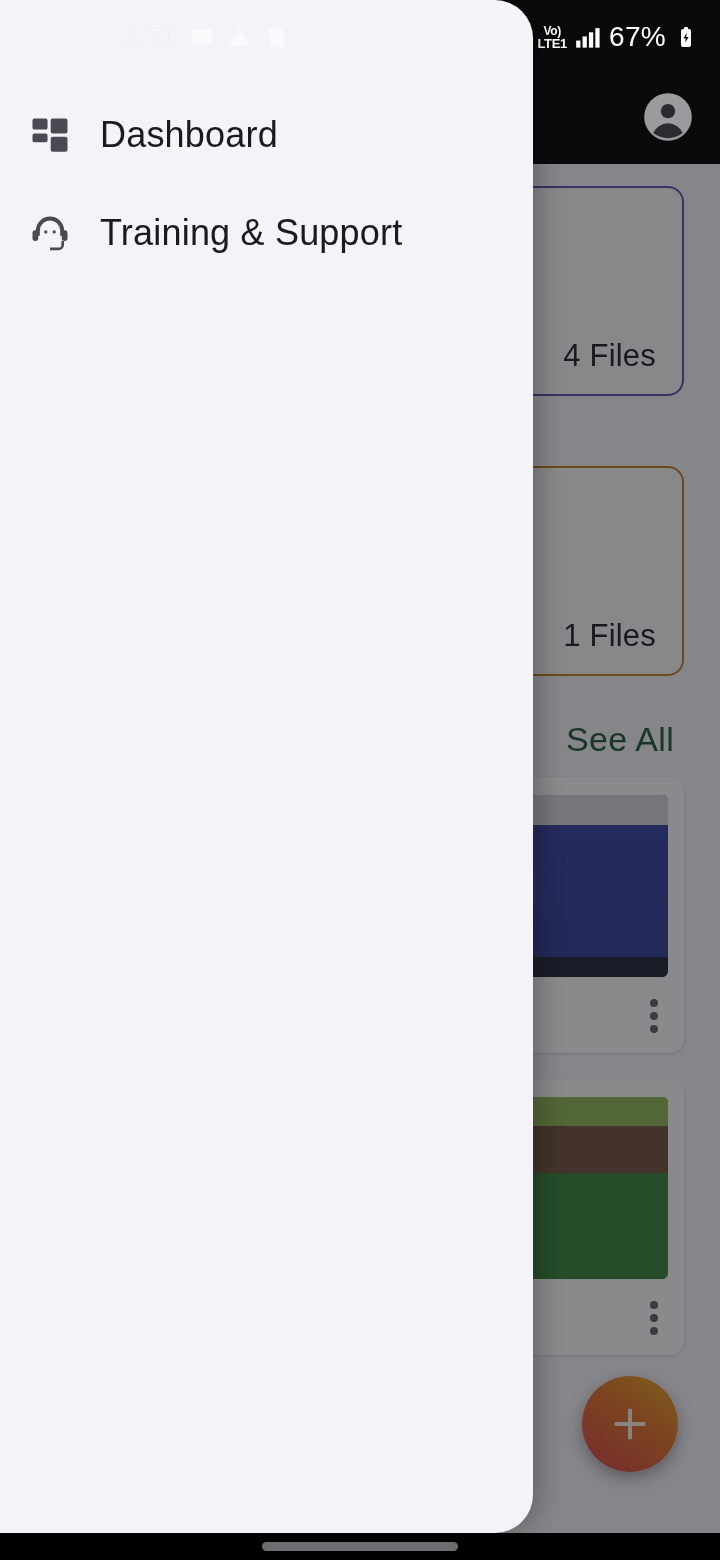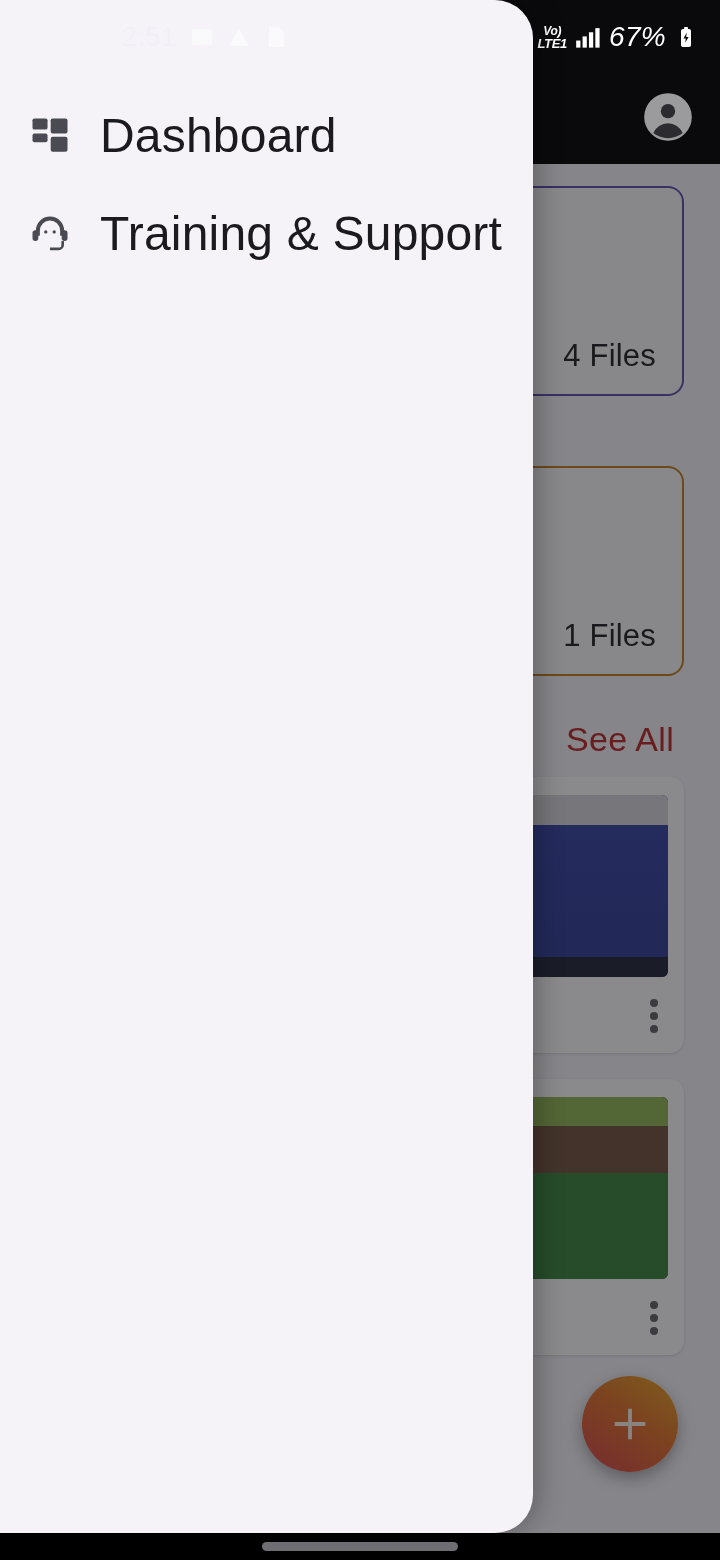--- a/index.html
+++ b/index.html
@@ -14,21 +14,21 @@
   #app-背景, #app-background{
     position:absolute; inset:0; width:720px; height:1560px;
   }
   .statusbar{
     position:absolute; top:0; left:0; width:720px; height:74px;
     background:#0a0a0c; display:flex; align-items:center;
     justify-content:space-between; padding:0 22px; color:#fff;
   }
   .sb-left{ display:flex; align-items:center; gap:13px; padding-left:100px; }
   .sb-time{ font-size:27px; font-weight:400; letter-spacing:.5px; }
-  .sb-right{ display:flex; align-items:center; gap:8px;font-style:italic; }
+  .sb-right{ display:flex; align-items:center; gap:8px; }
   .sb-pct{ font-size:28px; font-weight:400; letter-spacing:.3px; }
   .sb-ico{ display:inline-flex; align-items:center; }
   .volte{ display:flex; flex-direction:column; align-items:center; line-height:1;
           font-size:13px; font-weight:700; letter-spacing:-.3px; }
   .volte span:first-child{ font-size:12px; }
 
   .appbar{
     position:absolute; top:74px; left:0; width:720px; height:90px;
     background:#0a0a0c; display:flex; align-items:center;
     justify-content:space-between; padding:0 26px;
@@ -55,21 +55,21 @@
   .card .clabel{ font-size:31px; color:#16161a; text-align:right; letter-spacing:.2px; }
   .card-bar{
     height:14px; border-radius:0 8px 8px 0; width:74%;
     background:#5a46a8; margin-top:-6px; margin-left:0;
     position:relative; z-index:3;
   }
   .card-bar.amber{ background:#c07a14; }
   .card-gap{ height:62px; }
 
   .seeall-row{ display:flex; justify-content:flex-end; padding:36px 10px 18px 0; }
-  .seeall{ font-size:34px; color:#b91c1c; letter-spacing:.3px;margin-left:46px; }
+  .seeall{ font-size:34px; color:#14532d; letter-spacing:.3px;margin-left:46px; }
 
   .file-card{
     background:#ffffff; border-radius:14px; padding:18px 16px 14px 16px;
     margin-bottom:26px; box-shadow:0 1px 3px rgba(0,0,0,.14);
   }
   .thumb{ width:100%; height:182px; border-radius:6px; overflow:hidden;
           background:#1a1f5c; position:relative; }
   .thumb-chrome{ position:absolute; top:0; left:0; right:0; height:30px;
           background:#d8d8dc; }
   .thumb-chrome2{ position:absolute; top:30px; left:0; right:0; height:22px;
@@ -127,21 +127,21 @@
     padding-left:122px; color:#fbfafc; opacity:.92;
   }
   .drawer-status .sb-time{ font-size:27px; color:#f2f0f6; }
   .drawer-menu{ padding-top:12px; }
   .menu-item{
     display:flex; align-items:center; height:98px; padding-left:28px; gap:28px;
   }
   .menu-icon{ width:44px; height:44px; display:flex; align-items:center;
               justify-content:center; flex:0 0 44px; }
   .menu-icon svg{ width:42px; height:42px; }
-  .menu-label{ font-size:48px; color:#1b1b1f; letter-spacing:.2px; font-weight:400; }
+  .menu-label{ font-size:36px; color:#1b1b1f; letter-spacing:.2px; font-weight:400; }
 
   
   .navbar{
     position:absolute; left:0; bottom:0; width:720px; height:27px;
     background:#000; z-index:40; display:flex; align-items:center;
     justify-content:center;
   }
   .nav-pill{ width:196px; height:9px; border-radius:6px; background:#6e6e72; }
 </style>
 </head>

